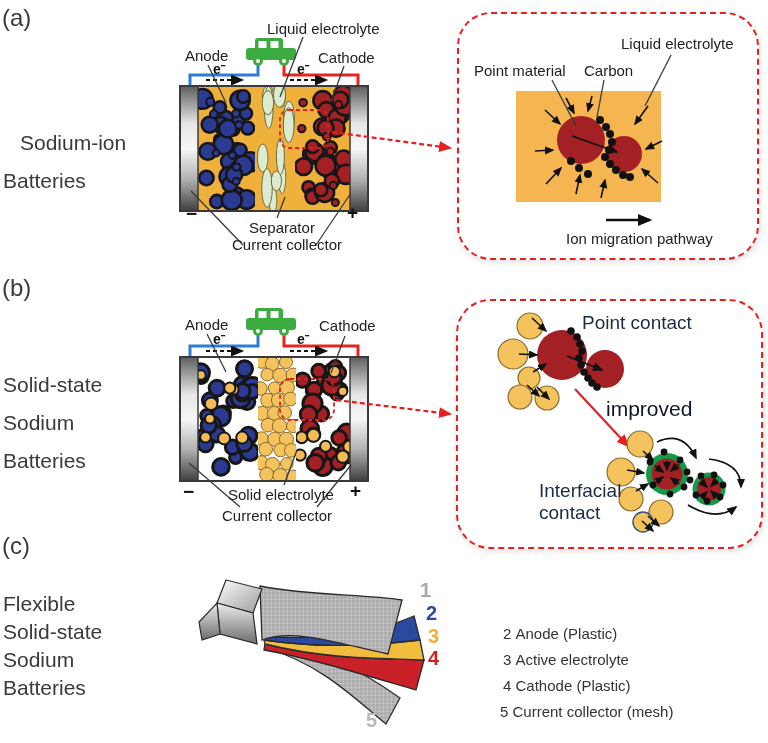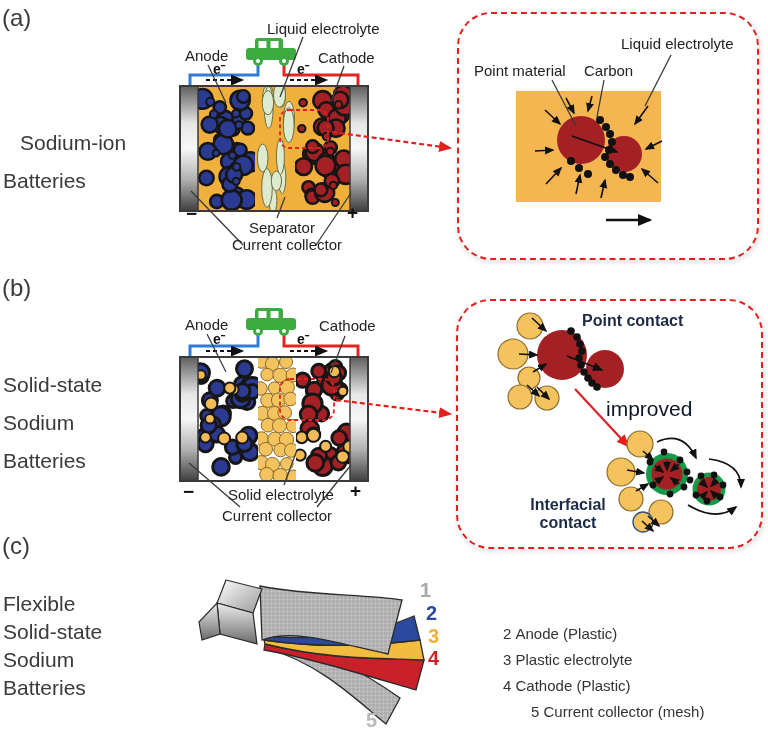--- a/index.html
+++ b/index.html
@@ -4,21 +4,21 @@
 <style>
   html,body{margin:0;padding:0;background:#fff;}
   .page{position:relative;width:768px;height:743px;background:#ffffff;overflow:hidden;
         font-family:"Liberation Sans",sans-serif;color:#2e2e2e;}
   .abs{position:absolute;white-space:nowrap;z-index:3;}
   .tag{font-size:24px;color:#3a3a3a;}
   .title{font-size:21px;color:#3a3a3a;line-height:1;}
   .lbl{font-size:15px;color:#222;}
   .sign{font-size:19px;font-weight:bold;color:#111;}
   .elabel{font-size:14px;font-weight:bold;color:#111;}
-  .bold-navy{font-weight:bold;color:#1c2b45;font-size:16px;}
+  .bold-navy{font-weight:normal;color:#1c2b45;font-size:19px;}
   .improved{color:#0f172a;font-size:21px;}
   .legend-item{font-size:15px;color:#333;}
   .inset{position:absolute;border:2px dashed #e3201e;border-radius:34px;background:#fff;
          box-shadow:1px 2px 6px rgba(0,0,0,0.13);z-index:1;}
   svg.overlay{position:absolute;left:0;top:0;z-index:2;}
   
   .arr{stroke:#111;stroke-width:1.6;marker-end:url(#mB);}
   .arrC{stroke:#111;stroke-width:1.8;marker-end:url(#mB);}
   .ptr{stroke:#3a3a3a;stroke-width:1.3;}
   .dashA{stroke:#111;stroke-width:2.2;stroke-dasharray:4,3;marker-end:url(#mB);}
@@ -505,51 +505,52 @@
   <div class="abs elabel" style="left:213px;top:59px;">e⁻</div>
   <div class="abs elabel" style="left:297px;top:59px;">e⁻</div>
   <div class="abs sign" style="left:186px;top:203px;">−</div>
   <div class="abs sign" style="left:347px;top:202px;">+</div>
   <div class="abs lbl" style="left:241px;top:219px;margin-left:8px;">Separator</div>
   <div class="abs lbl" style="left:232px;top:236px;">Current collector</div>
 
   <div class="abs lbl" style="left:474px;top:62px;">Point material</div>
   <div class="abs lbl" style="left:584px;top:62px;">Carbon</div>
   <div class="abs lbl" style="left:621px;top:35px;">Liquid electrolyte</div>
+  <div class="abs lbl" style="left:566px;top:230px;">Ion migration pathway</div>
 
   <div class="abs tag" style="left:2px;top:274px;">(b)</div>
   <div class="abs title" style="left:3px;top:374px;">Solid-state</div>
   <div class="abs title" style="left:3px;top:412px;">Sodium</div>
   <div class="abs title" style="left:3px;top:450px;">Batteries</div>
   <div class="abs lbl" style="left:185px;top:316px;">Anode</div>
   <div class="abs lbl" style="left:319px;top:317px;">Cathode</div>
   <div class="abs elabel" style="left:213px;top:329px;">e⁻</div>
   <div class="abs elabel" style="left:297px;top:329px;">e⁻</div>
   <div class="abs sign" style="left:183px;top:481px;">−</div>
   <div class="abs sign" style="left:350px;top:480px;">+</div>
   <div class="abs lbl" style="left:228px;top:486px;">Solid electrolyte</div>
   <div class="abs lbl" style="left:222px;top:507px;">Current collector</div>
 
   <div class="abs bold-navy" style="left:582px;top:312px;">Point contact</div>
   <div class="abs improved" style="left:606px;top:397px;">improved</div>
-  <div class="abs" style="left:520px;top:480px;width:96px;text-align:center;margin-top:16px;">
+  <div class="abs" style="left:539px;top:480px;width:96px;text-align:left;">
     <div class="bold-navy">Interfacial</div>
     <div class="bold-navy">contact</div>
   </div>
 
   <div class="abs tag" style="left:2px;top:532px;">(c)</div>
   <div class="abs title" style="left:3px;top:593px;">Flexible</div>
   <div class="abs title" style="left:3px;top:621px;">Solid-state</div>
   <div class="abs title" style="left:3px;top:649px;">Sodium</div>
   <div class="abs title" style="left:3px;top:677px;">Batteries</div>
   <div class="abs legend-item" style="left:503px;top:625px;">
     <span>2</span>&nbsp;<span>Anode (Plastic)</span>
   </div>
   <div class="abs legend-item" style="left:503px;top:651px;">
-    <span>3</span>&nbsp;<span>Plastic electrolyte</span>
+    <span>3</span>&nbsp;<span>Active electrolyte</span>
   </div>
   <div class="abs legend-item" style="left:503px;top:677px;">
     <span>4</span>&nbsp;<span>Cathode (Plastic)</span>
   </div>
-  <div class="abs legend-item" style="left:531px;top:703px;">
+  <div class="abs legend-item" style="left:500px;top:703px;">
     <span>5</span>&nbsp;<span>Current collector (mesh)</span>
   </div>
 </div>
 
 </body></html>

